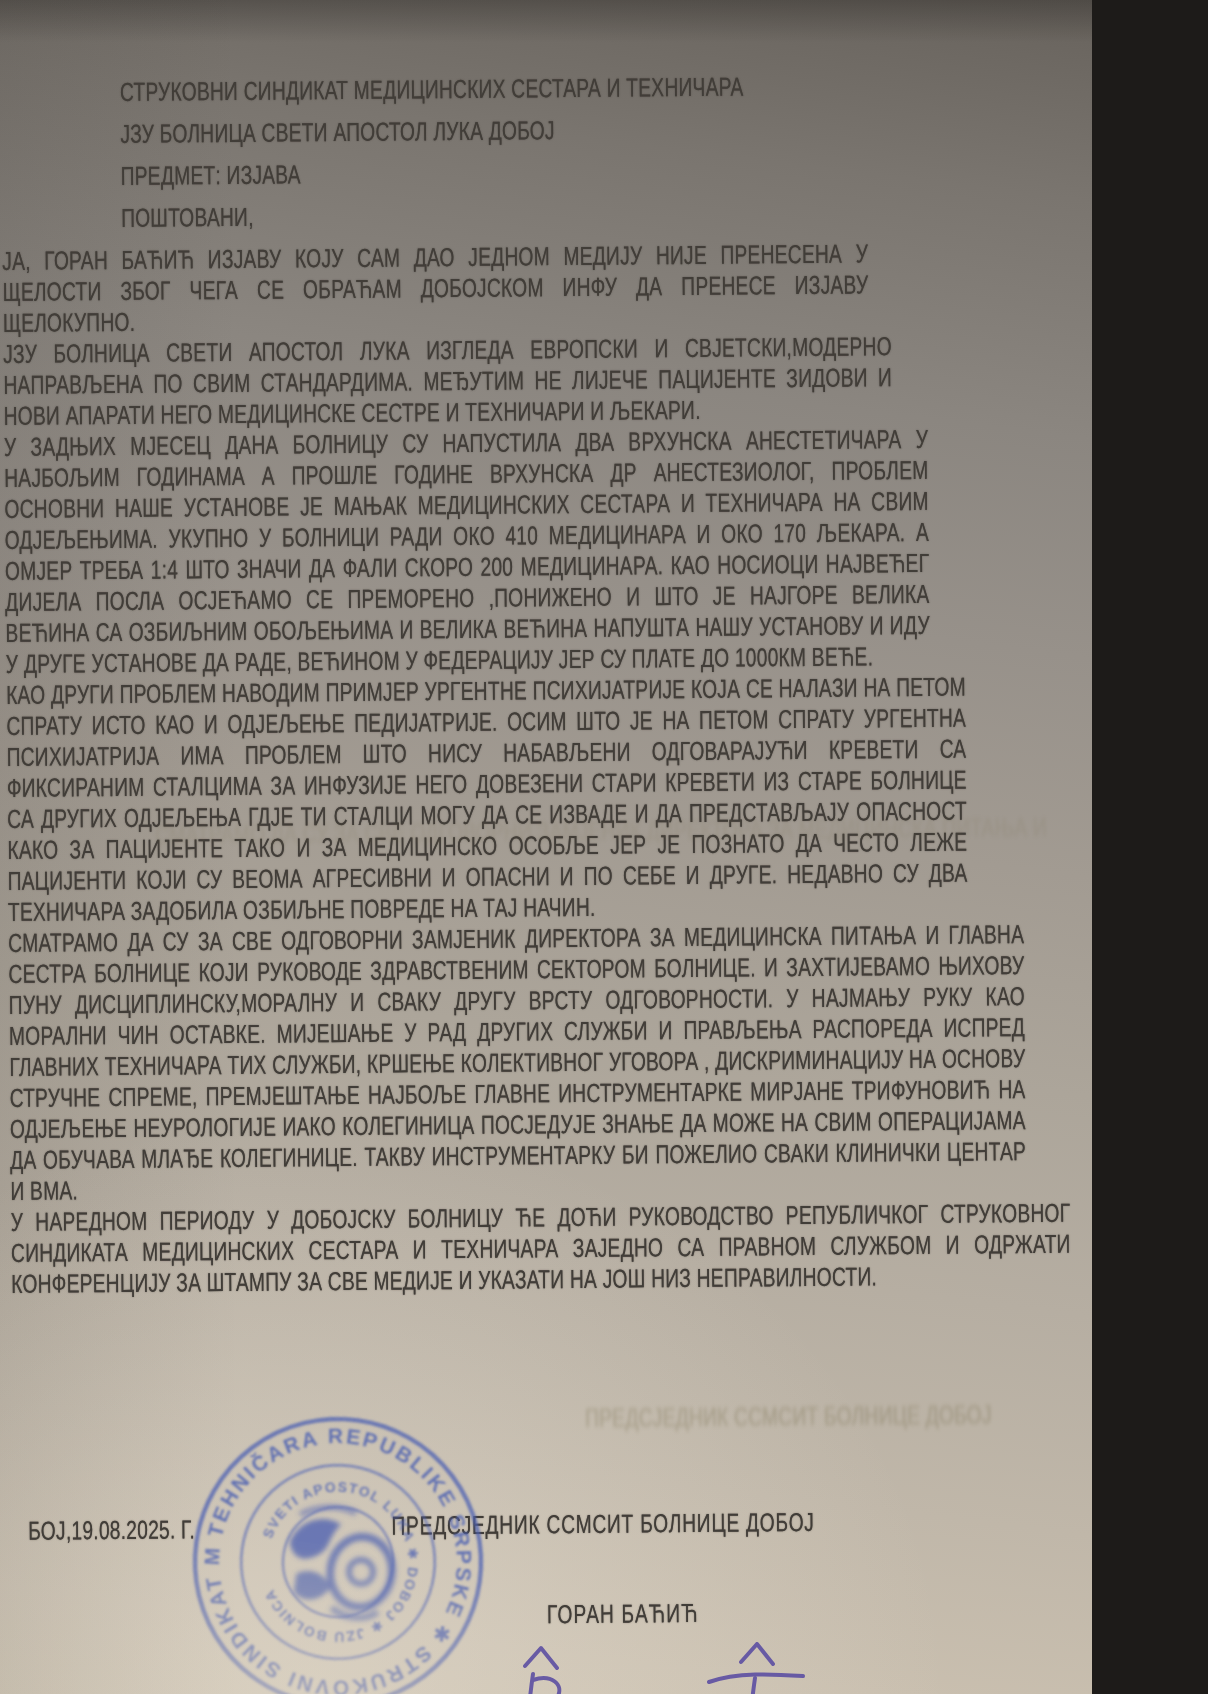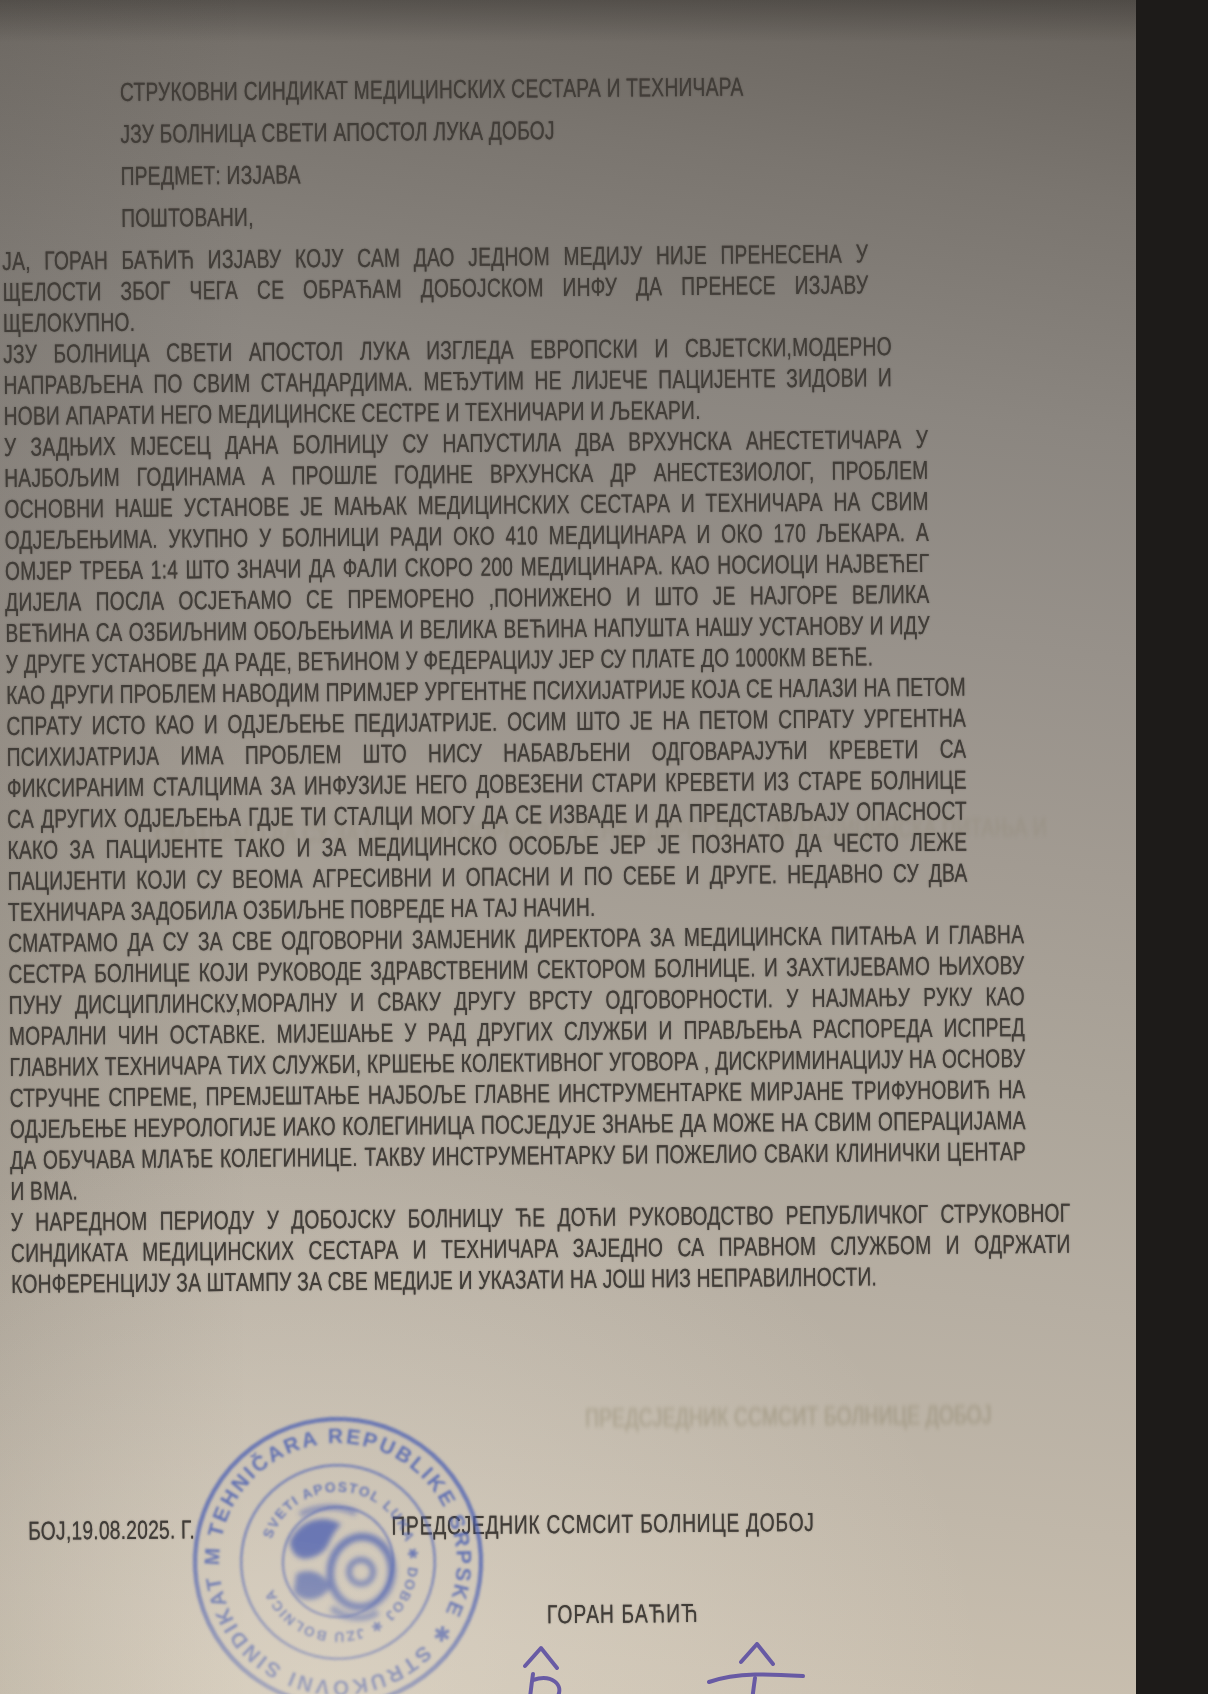--- a/index.html
+++ b/index.html
@@ -6,21 +6,20 @@
   .viewport{
     position:relative;width:1092px;height:1694px;overflow:hidden;
     background:
       radial-gradient(95% 55% at 28% 100%, rgba(236,229,216,0.42), rgba(236,229,216,0) 62%),
       linear-gradient(90deg, rgba(30,27,24,0.10), rgba(30,27,24,0) 22%),
       linear-gradient(180deg, rgba(18,16,14,0.28) 0%, rgba(18,16,14,0) 2.5%),
       linear-gradient(187deg,
         #67625c 0%, #7a756f 11%, #8b8680 24%, #97918a 36%,
         #a29b92 48%, #aca59a 60%, #b6aea2 72%, #c0b7a9 84%,
         #c9bfaf 94%, #ccc2b0 100%);
-    padding-left: 44px;
   }
   .sheet{
     position:absolute;left:0;top:0;width:1633px;padding-top:78px;
     transform:rotate(-0.5deg) scaleX(0.74);transform-origin:0 0;
     font-family:"Liberation Sans","DejaVu Sans",sans-serif;
     color:#413d38;font-size:26px;line-height:31px;letter-spacing:0.3px;
     text-shadow:0 0 1px rgba(64,59,53,0.75), 0 0 2.5px rgba(64,59,53,0.22);
   }
   .hline{margin-left:161px;margin-bottom:11px;white-space:nowrap;}
   .sheet p{margin:0;text-align:justify;}

